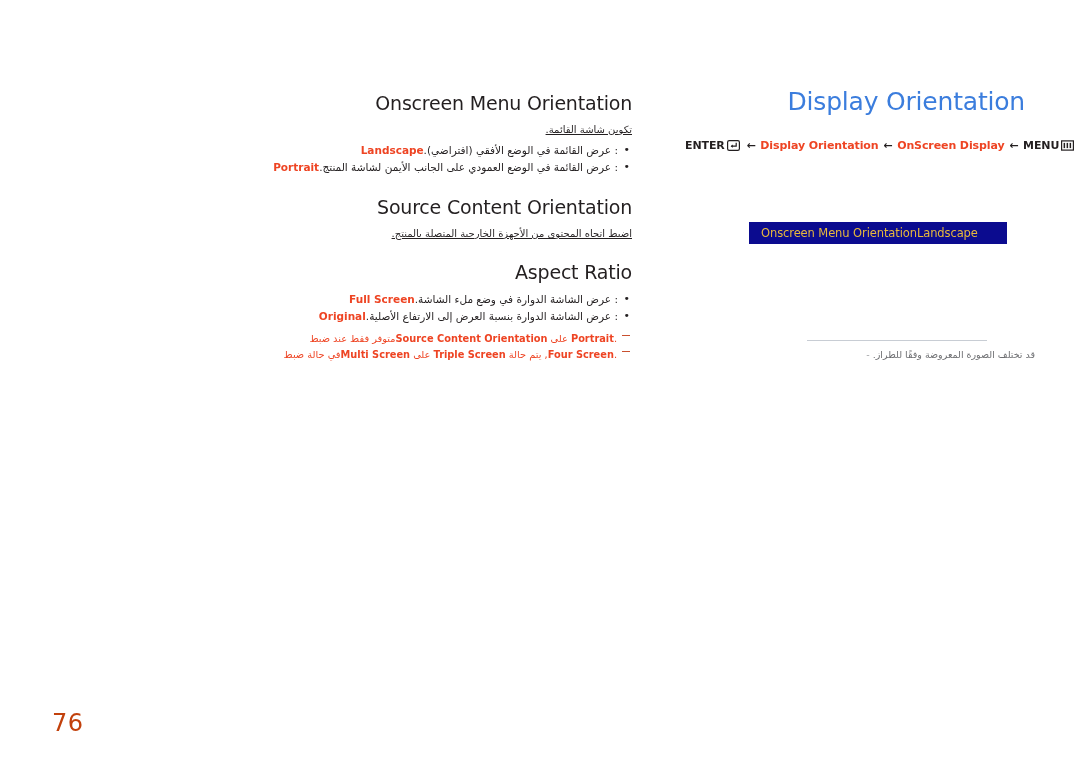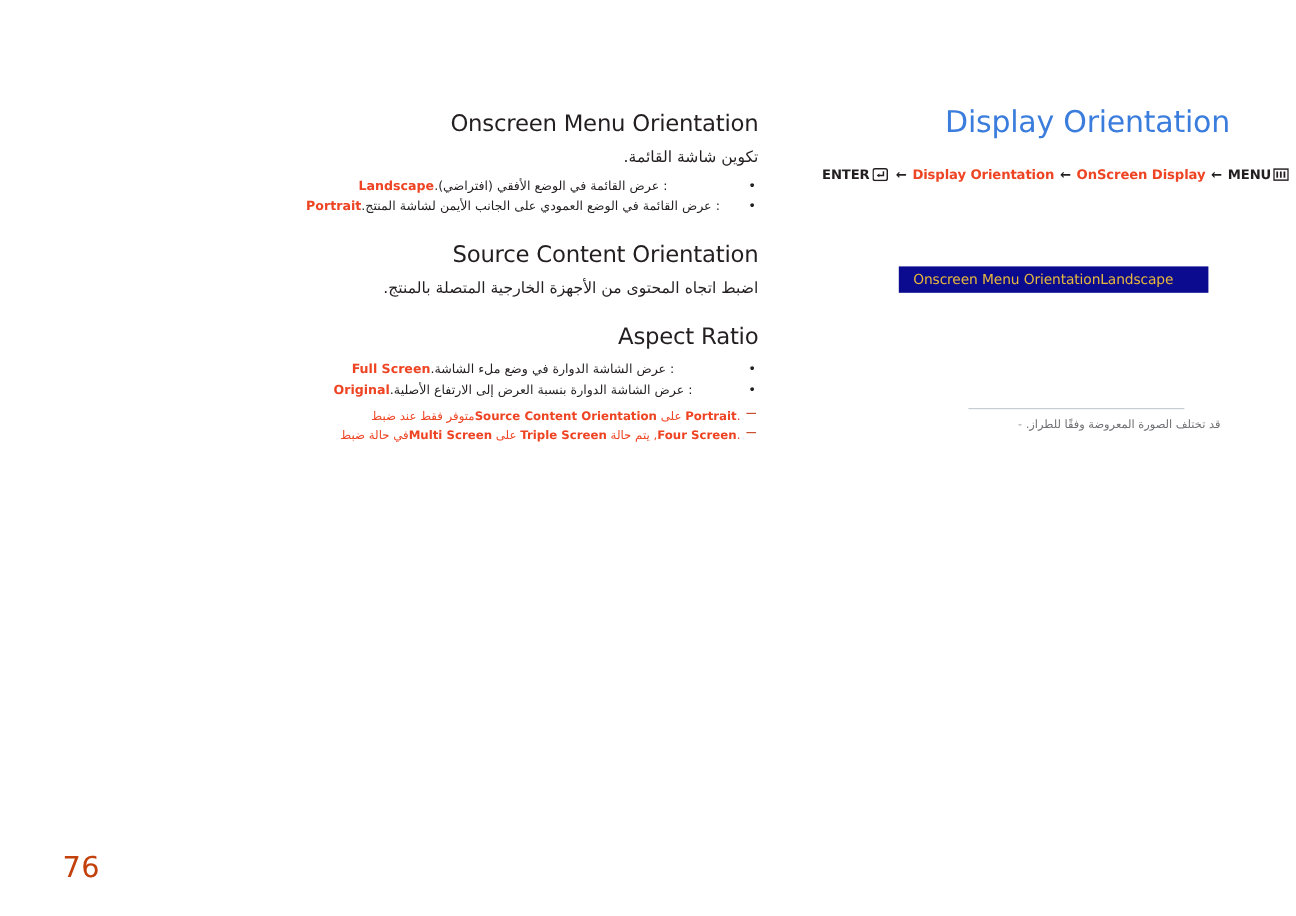--- a/index.html
+++ b/index.html
@@ -93,21 +93,21 @@
     position: absolute;
     right: 93px;
     top: 340px;
     width: 180px;
     height: 1px;
     background: #c8cdd4;
   }
 
   .notes-right {
     position: absolute;
-    right: 63px;
+    right: 45px;
     top: 348px;
     width: 290px;
     text-align: right;
   }
   .note-line {
     font-size: 9.5px;
     line-height: 1.45;
     color: #6e6f72;
     margin-bottom: 11px;
     white-space: nowrap;
@@ -139,38 +139,39 @@
     color: #231f20;
     direction: ltr;
     text-align: right;
     margin: 0 0 8px 0;
     white-space: nowrap;
     letter-spacing: -0.2px;
   }
   .section-h.h2 { margin-top: 20px; }
 
   .lead {
-    font-size: 13px;
+    font-size: 10px;
     line-height: 1.5;
     color: #231f20;
     margin: 0 0 5px 0;
     text-align: right;
     white-space: nowrap;
+    text-decoration: underline;
   }
 
   ul.bullets {
     list-style: none;
     margin: 0 0 2px 0;
     padding: 0;
   }
   ul.bullets li {
     font-size: 10.5px;
     line-height: 1.62;
     color: #231f20;
-    text-align: center;
+    text-align: right;
     white-space: nowrap;
     position: relative;
     padding-right: 14px;
   }
   ul.bullets li::before {
     content: "\2022";
     position: absolute;
     right: 2px;
     top: -1px;
     font-size: 11px;

